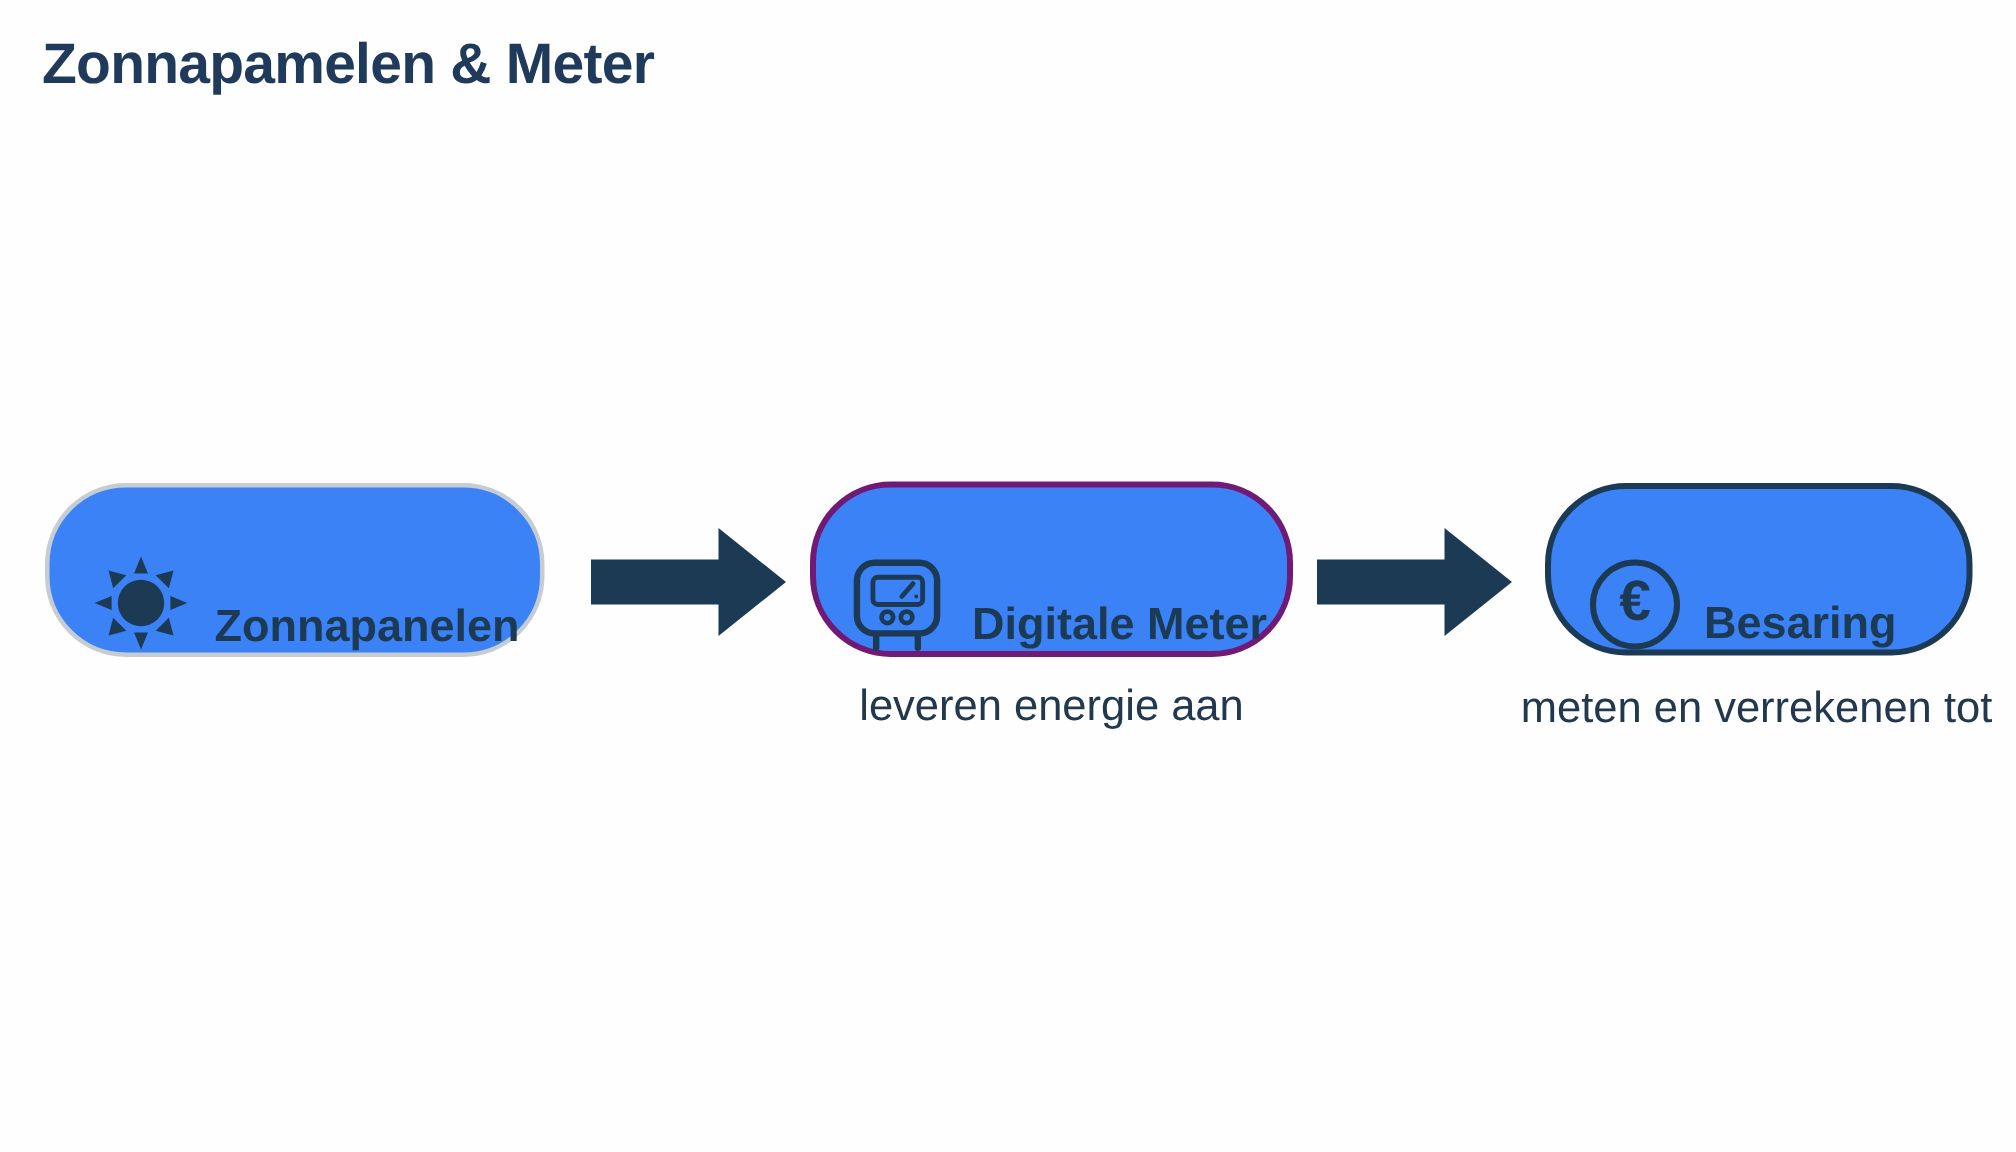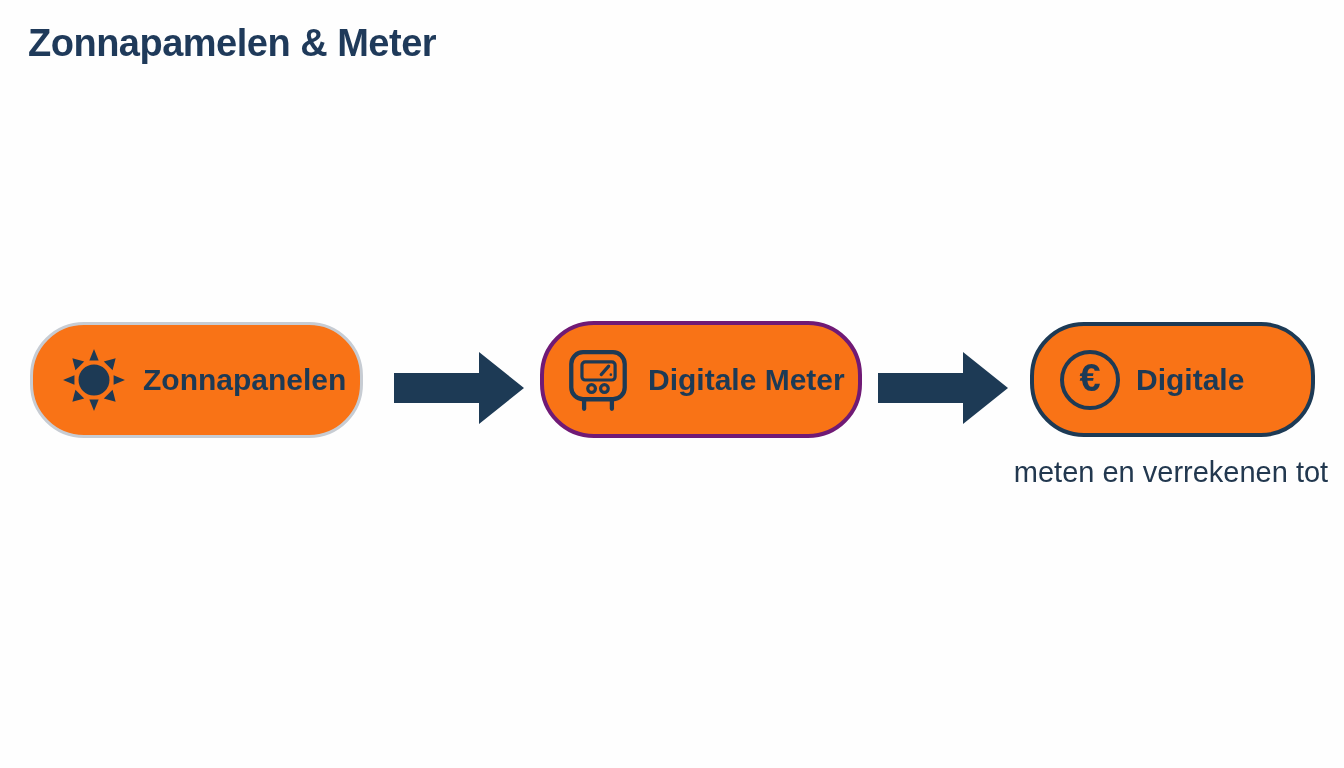--- a/index.html
+++ b/index.html
@@ -21,22 +21,22 @@
     top: 22px;
     font-size: 38px;
     font-weight: bold;
     color: #1f3a5a;
     letter-spacing: -0.5px;
     white-space: nowrap;
   }
   .node {
     position: absolute;
     display: flex;
-    align-items: center;
-    background: #f97316;
+    align-items: flex-end;
+    background: #3b82f6;
     border-radius: 54px;
   }
   .node-label {
     font-size: 30px;
     font-weight: bold;
     color: #1d3a55;
     white-space: nowrap;
   }
   .node-1 {
     left: 30px; top: 322px;
@@ -157,18 +157,19 @@
   <div class="arrow arrow-2">
     <svg width="130" height="76" viewBox="0 0 130 76" aria-hidden="true">
       <polygon points="0,23 85,23 85,2 130,38 85,74 85,53 0,53" fill="#1d3a55"></polygon>
     </svg>
   </div>
 
   <div class="node node-3">
     <span class="icon-wrap">
       <span class="euro-circle">€</span>
     </span>
-    <span class="node-label">Digitale</span>
+    <span class="node-label">Besaring</span>
   </div>
 
+  <div class="caption caption-1">leveren energie aan</div>
   <div class="caption caption-2">meten en verrekenen tot</div>
 
 </div>
 
 </body></html>

